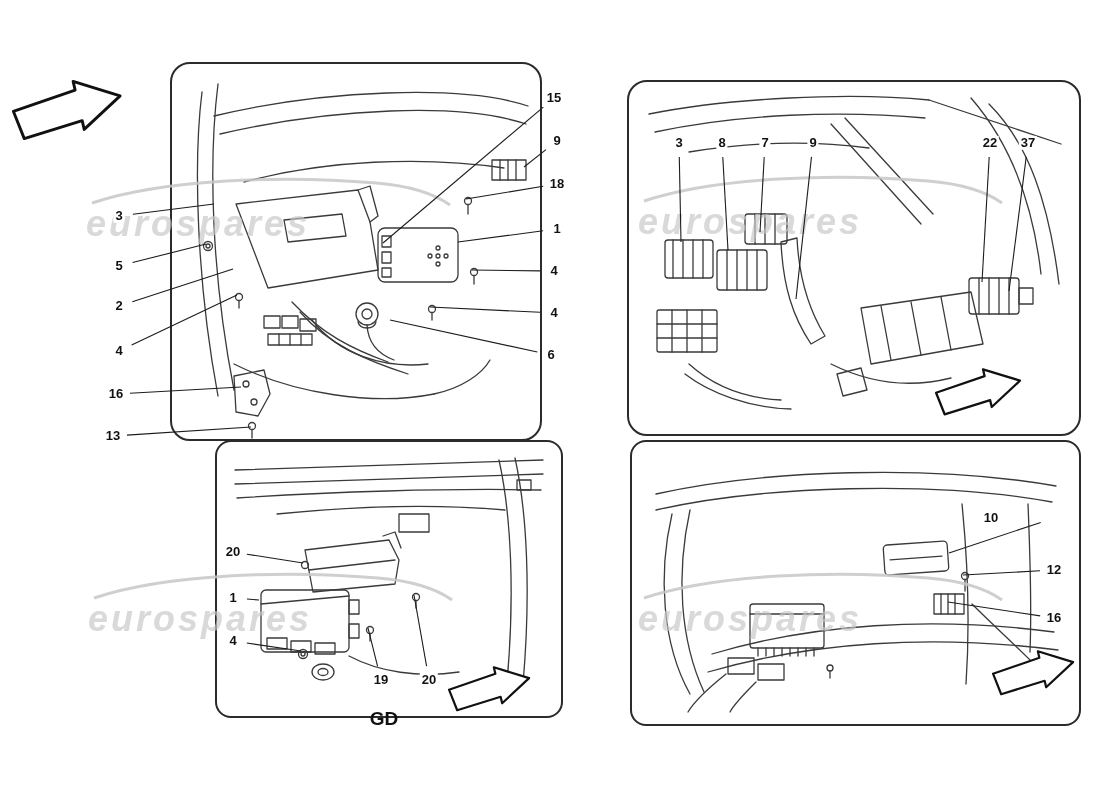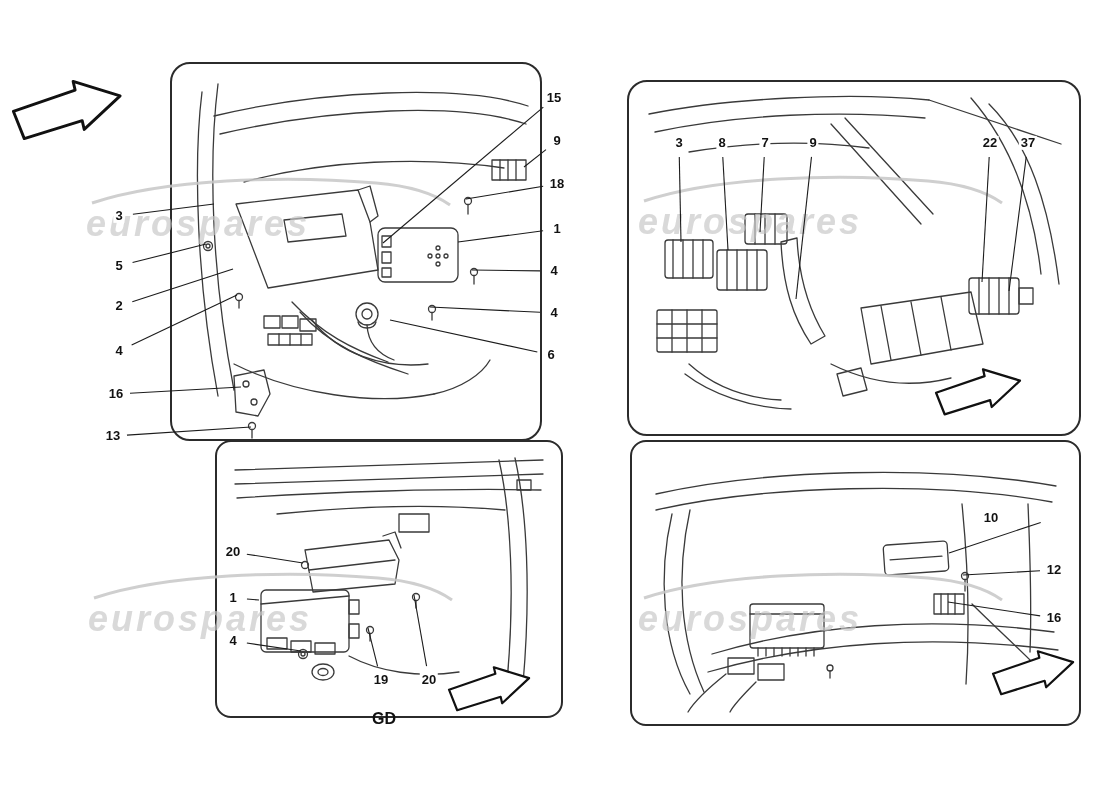--- a/index.html
+++ b/index.html
@@ -10,21 +10,21 @@
   .art *{fill:none;stroke:#3a3a3a;stroke-width:1.3;stroke-linecap:round;stroke-linejoin:round;}
   #watermark-layer{position:absolute;inset:0;z-index:2;pointer-events:none;}
   .watermark{position:absolute;width:372px;height:74px;opacity:.85;}
   .wm-text{position:absolute;left:2px;bottom:0;font-style:italic;font-weight:bold;font-size:36px;
            letter-spacing:3px;color:#c7c7c7;opacity:.8;white-space:nowrap;}
   #leader-lines{position:absolute;inset:0;z-index:3;pointer-events:none;}
   #leader-lines line{stroke:#1c1c1c;stroke-width:1.1;}
   #callout-layer{position:absolute;inset:0;z-index:4;pointer-events:none;}
   .callout-label{position:absolute;transform:translate(-50%,-50%);font-weight:bold;font-size:13px;
                  color:#111;background:#fff;padding:0 2px;line-height:1.1;}
-  .gd{position:absolute;transform:translate(-50%,-50%);font-weight:bold;font-size:16px;color:#111;}
+  .gd{position:absolute;transform:translate(-50%,-50%);font-weight:bold;font-size:19px;color:#111;}
   .block-arrow{position:absolute;z-index:4;}
   .block-arrow polygon{fill:#fff;stroke:#111;stroke-width:2.6;stroke-linejoin:round;}
 </style>
 </head>
 <body>
 
 <div class="page">
 
   <svg class="block-arrow" style="left:12px;top:80px;width:112px;height:58px;transform:rotate(-13deg)" viewBox="0 0 100 50">
     <polygon points="2,16 60,10 60,2 98,24 60,46 60,38 6,42"></polygon>

